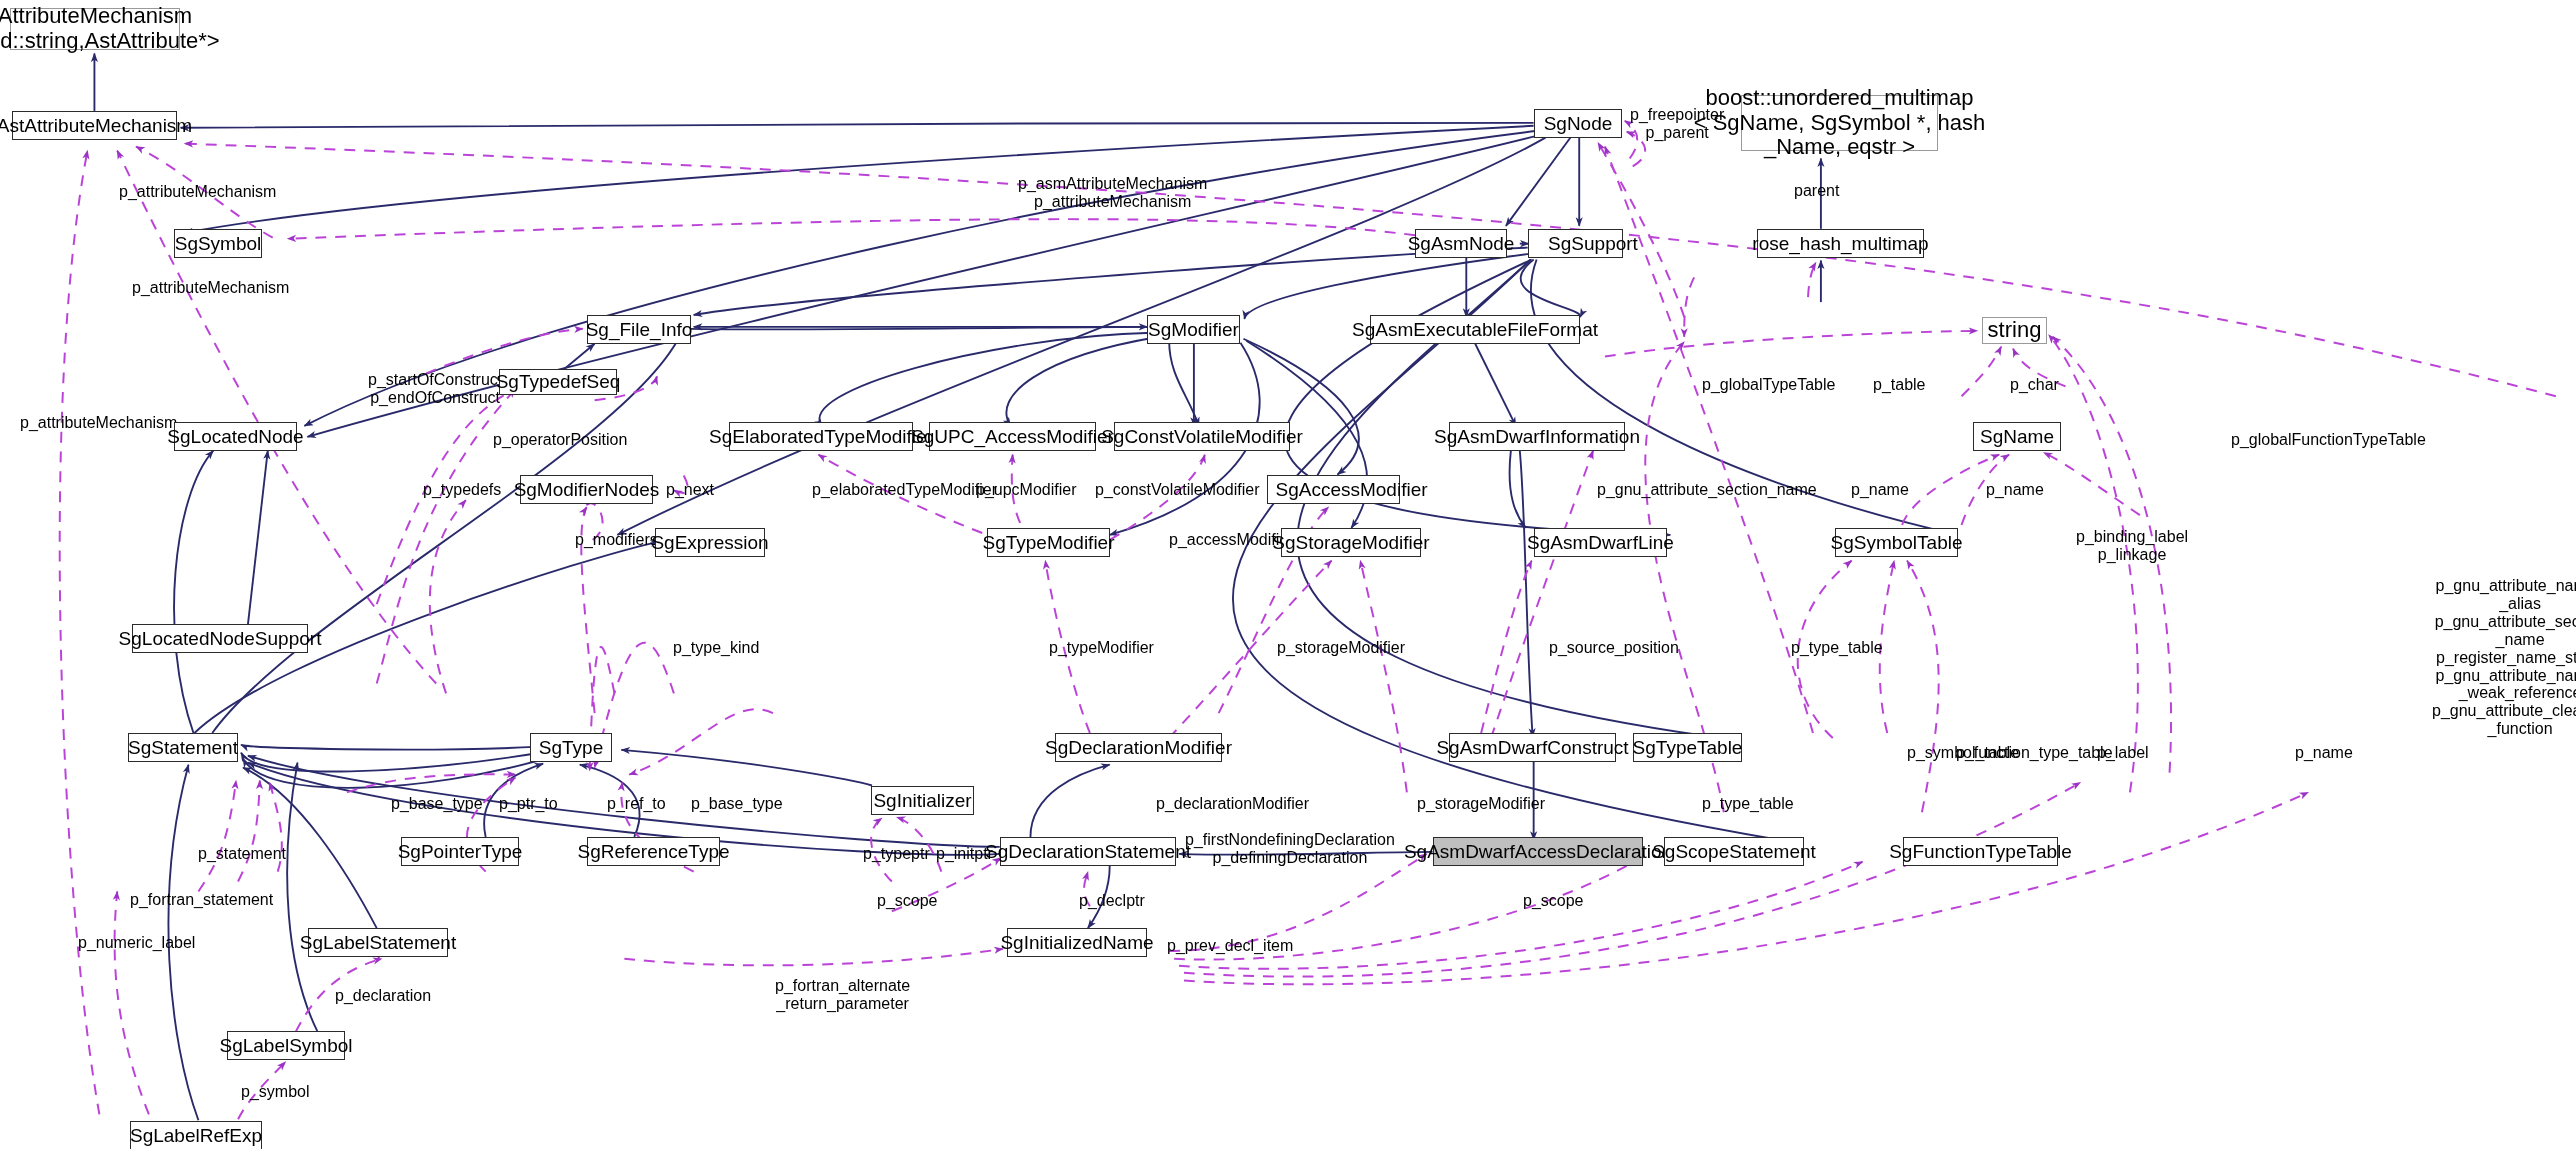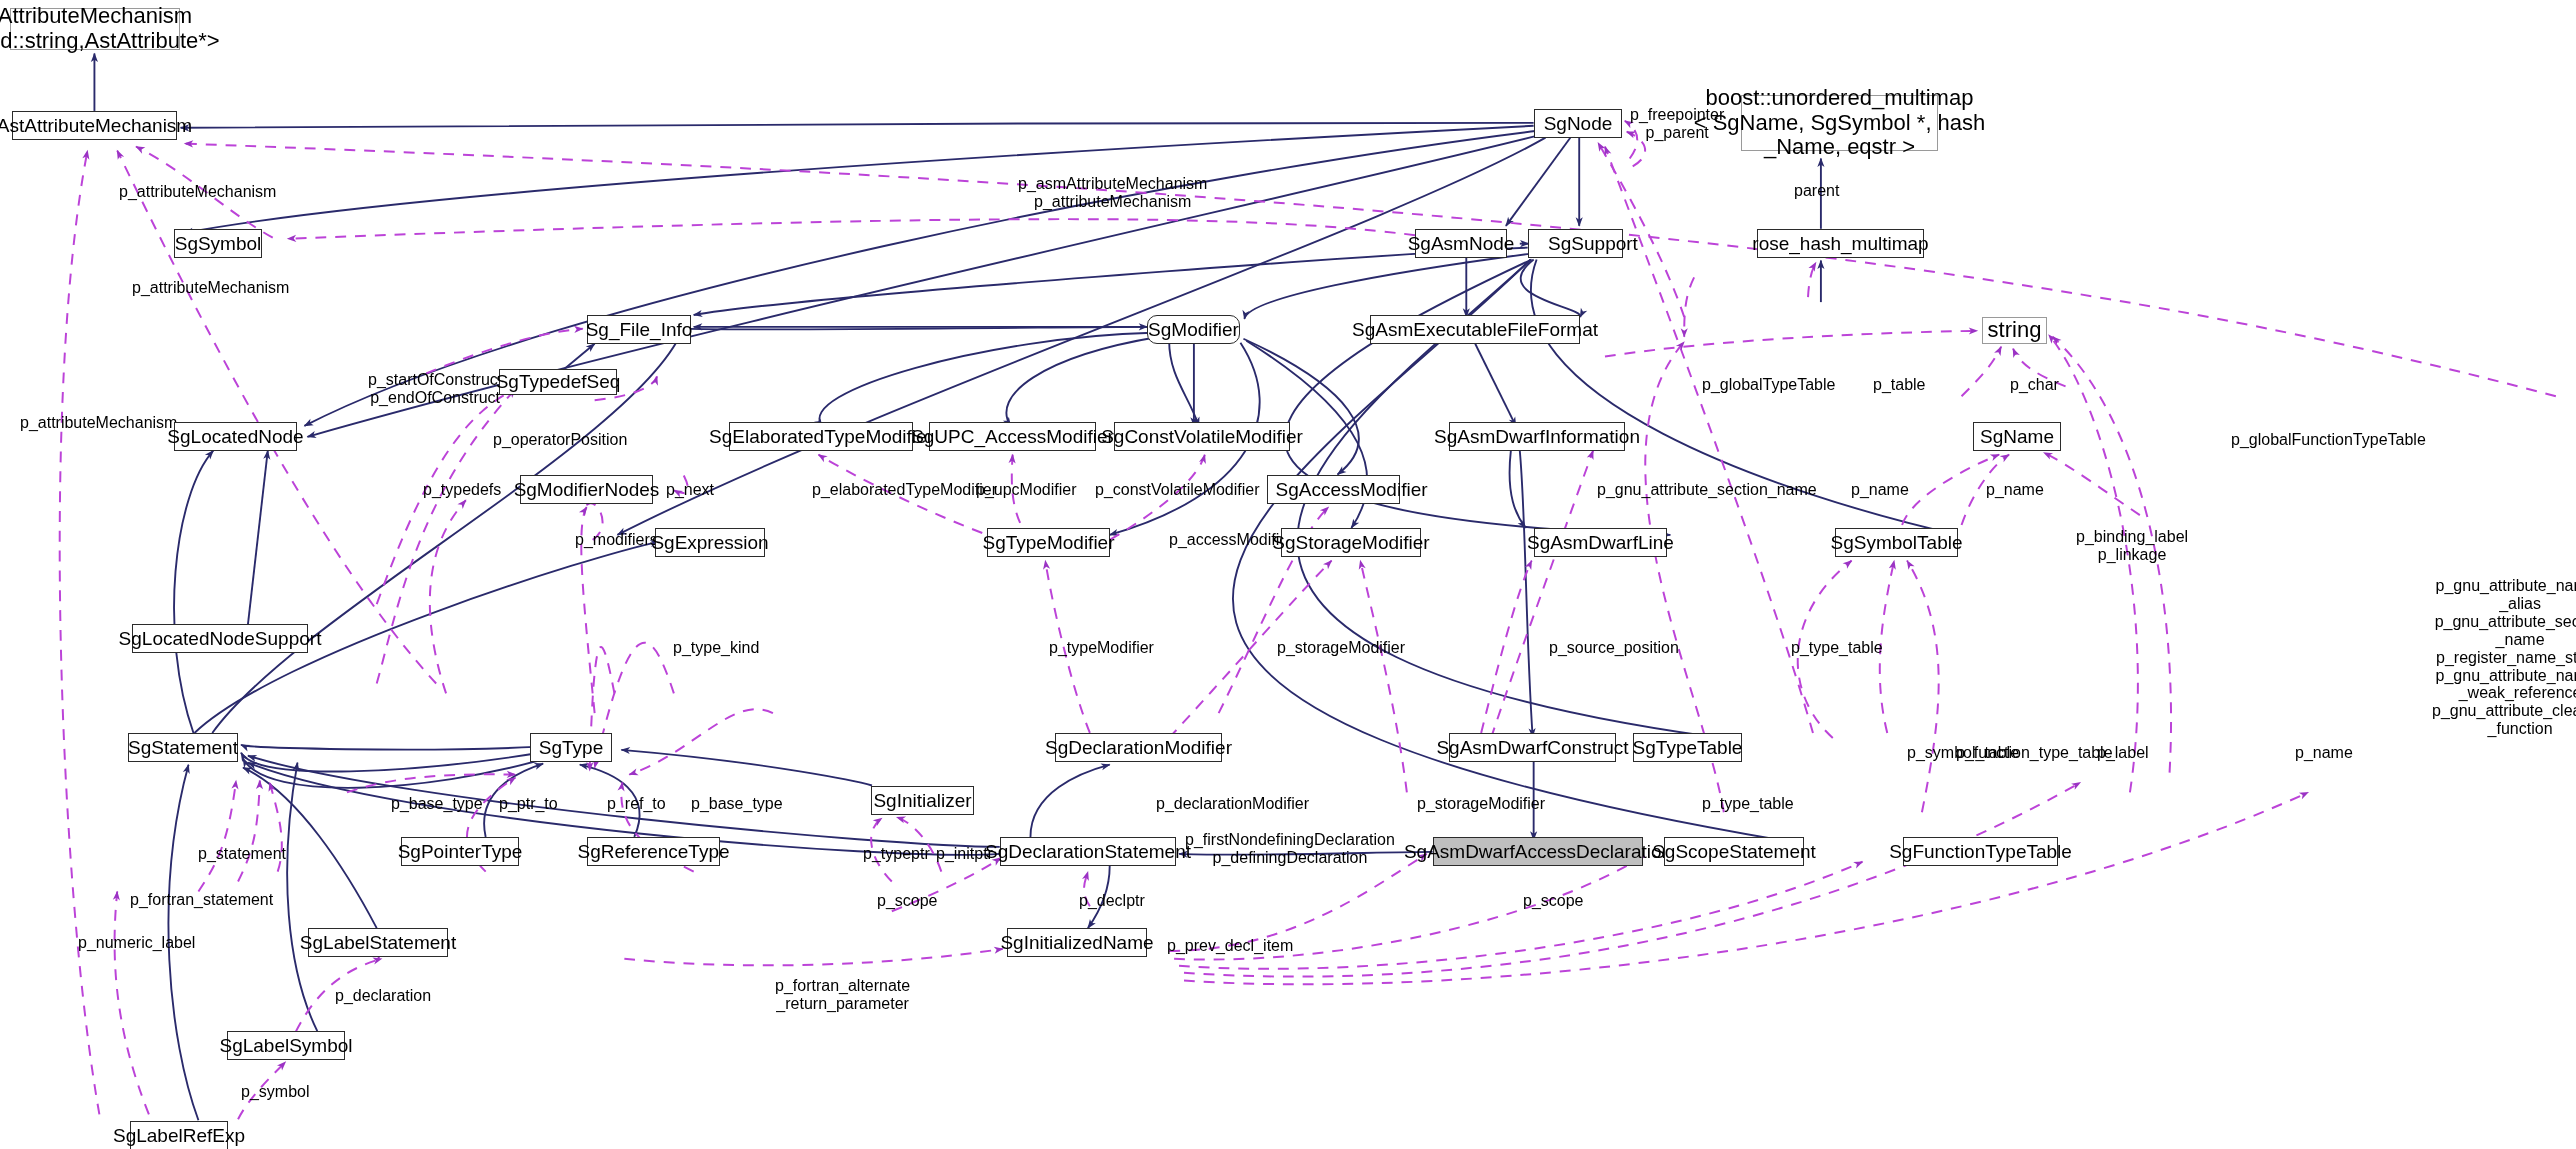--- a/index.html
+++ b/index.html
@@ -179,21 +179,21 @@
       <div class="node" style="left: 1534px; top: 109px; width: 88px; height: 29px;">SgNode</div>
       <div class="node tmpl" style="left: 1741px; top: 95px; width: 197px; height: 56px;">boost::unordered_multimap
 &lt; SgName, SgSymbol *, hash
 _Name, eqstr &gt;</div>
       <div class="node" style="left: 1757px; top: 229px; width: 167px; height: 29px;">rose_hash_multimap</div>
       <div class="node" style="left: 1415px; top: 229px; width: 92px; height: 29px;">SgAsmNode</div>
       <div class="node" style="left: 1528px; top: 229px; width: 95px; height: 29px; padding-left: 40px;">SgSupport</div>
       <div class="node" style="left: 174px; top: 422px; width: 123px; height: 29px;">SgLocatedNode</div>
       <div class="node" style="left: 587px; top: 315px; width: 104px; height: 29px;">Sg_File_Info</div>
       <div class="node" style="left: 499px; top: 369px; width: 118px; height: 26px; text-align: right;">SgTypedefSeq</div>
-      <div class="node" style="left: 1147px; top: 315px; width: 93px; height: 29px; border-radius: 10px;">SgModifier</div>
+      <div class="node" style="left: 1147px; top: 315px; width: 93px; height: 29px;">SgModifier</div>
       <div class="node" style="left: 1370px; top: 315px; width: 210px; height: 29px;">SgAsmExecutableFileFormat</div>
       <div class="node tmpl" style="left: 1982px; top: 317px; width: 65px; height: 27px;">string</div>
       <div class="node" style="left: 729px; top: 422px; width: 184px; height: 29px;">SgElaboratedTypeModifier</div>
       <div class="node" style="left: 929px; top: 422px; width: 167px; height: 29px;">SgUPC_AccessModifier</div>
       <div class="node" style="left: 1114px; top: 422px; width: 176px; height: 29px;">SgConstVolatileModifier</div>
       <div class="node" style="left: 1449px; top: 422px; width: 176px; height: 29px;">SgAsmDwarfInformation</div>
       <div class="node" style="left: 1973px; top: 422px; width: 88px; height: 29px;">SgName</div>
       <div class="node" style="left: 520px; top: 475px; width: 133px; height: 29px;">SgModifierNodes</div>
       <div class="node" style="left: 1267px; top: 475px; width: 133px; height: 29px; padding-left: 41px;">SgAccessModifier</div>
       <div class="node" style="left: 132px; top: 624px; width: 176px; height: 29px;">SgLocatedNodeSupport</div>
@@ -210,21 +210,21 @@
       <div class="node" style="left: 871px; top: 786px; width: 103px; height: 29px;">SgInitializer</div>
       <div class="node" style="left: 401px; top: 837px; width: 118px; height: 29px;">SgPointerType</div>
       <div class="node" style="left: 587px; top: 837px; width: 133px; height: 29px;">SgReferenceType</div>
       <div class="node" style="left: 1000px; top: 837px; width: 176px; height: 29px;">SgDeclarationStatement</div>
       <div class="node current" style="left: 1433px; top: 837px; width: 210px; height: 29px;">SgAsmDwarfAccessDeclaration</div>
       <div class="node" style="left: 1664px; top: 837px; width: 140px; height: 29px;">SgScopeStatement</div>
       <div class="node" style="left: 1903px; top: 837px; width: 155px; height: 29px;">SgFunctionTypeTable</div>
       <div class="node" style="left: 308px; top: 928px; width: 140px; height: 29px;">SgLabelStatement</div>
       <div class="node" style="left: 1007px; top: 928px; width: 140px; height: 29px;">SgInitializedName</div>
       <div class="node" style="left: 227px; top: 1031px; width: 118px; height: 29px;">SgLabelSymbol</div>
-      <div class="node" style="left: 130px; top: 1121px; width: 98px; height: 29px;">SgLabelRefExp</div>
+      <div class="node" style="left: 130px; top: 1121px; width: 132px; height: 29px;">SgLabelRefExp</div>
     </div>
   <div id="labels">
       <div class="elabel" style="left: 119px; top: 183px;">p_attributeMechanism</div>
       <div class="elabel" style="left: 132px; top: 279px;">p_attributeMechanism</div>
       <div class="elabel" style="left: 20px; top: 414px;">p_attributeMechanism</div>
       <div class="elabel" style="left: 1018px; top: 175px;">p_asmAttributeMechanism
 p_attributeMechanism</div>
       <div class="elabel" style="left: 1630px; top: 106px;">p_freepointer
 p_parent</div>
       <div class="elabel" style="left: 1794px; top: 182px;">parent</div>

